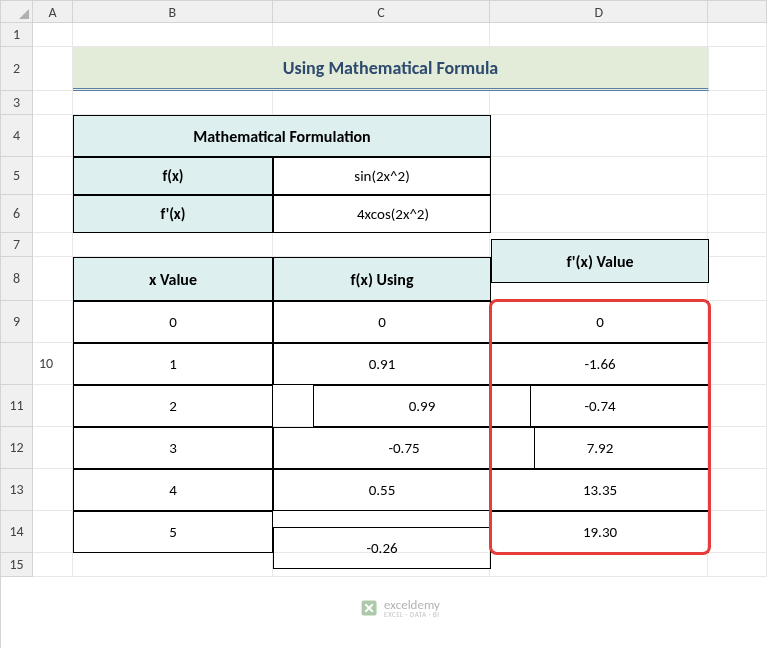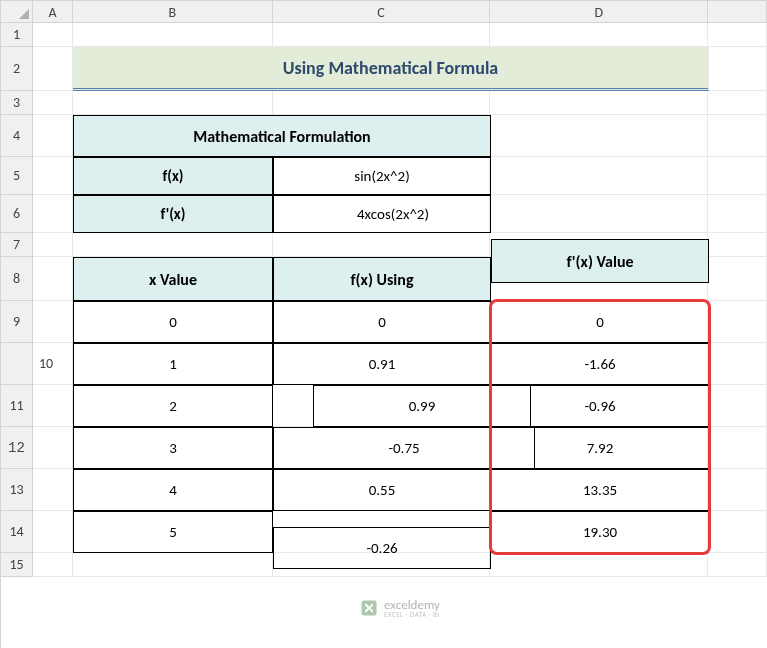--- a/index.html
+++ b/index.html
@@ -152,21 +152,21 @@
       <div class="row-header" style="height: 44px;">2</div>
       <div class="row-header" style="height: 24px;">3</div>
       <div class="row-header" style="height: 42px;">4</div>
       <div class="row-header" style="height: 38px;">5</div>
       <div class="row-header" style="height: 38px;">6</div>
       <div class="row-header" style="height: 24px;">7</div>
       <div class="row-header" style="height: 44px;">8</div>
       <div class="row-header" style="height: 42px;">9</div>
       <div class="row-header" style="height: 42px; padding-left: 45px;">10</div>
       <div class="row-header" style="height: 42px;">11</div>
-      <div class="row-header" style="height: 42px; font-family: Liberation Mono, monospace;">12</div>
+      <div class="row-header" style="height: 42px;">12</div>
       <div class="row-header" style="height: 42px;">13</div>
       <div class="row-header" style="height: 42px;">14</div>
       <div class="row-header" style="height: 24px;">15</div>
     </div>
   <div class="grid">
       <div class="row" style="top: 0px; height: 24px;">
         <div class="cell" style="width: 40px; height: 24px;"></div>
         <div class="cell" style="width: 200px; height: 24px;"></div>
         <div class="cell" style="width: 218px; height: 24px;"></div>
         <div class="cell" style="width: 218px; height: 24px;"></div>
@@ -280,21 +280,21 @@
       <div class="cell tbl-header" style="position: absolute; left: 240px; top: 234px; width: 218px; height: 44px;">f(x) Using</div>
       <div class="cell tbl-header" style="position: absolute; left: 458px; top: 216px; width: 218px; height: 44px;">f'(x) Value</div>
       <div class="cell tbl-cell" style="position: absolute; left: 40px; top: 278px; width: 200px; height: 42px;">0</div>
       <div class="cell tbl-cell" style="position: absolute; left: 240px; top: 278px; width: 218px; height: 42px;">0</div>
       <div class="cell tbl-cell" style="position: absolute; left: 458px; top: 278px; width: 218px; height: 42px;">0</div>
       <div class="cell tbl-cell" style="position: absolute; left: 40px; top: 320px; width: 200px; height: 42px;">1</div>
       <div class="cell tbl-cell" style="position: absolute; left: 240px; top: 320px; width: 218px; height: 42px;">0.91</div>
       <div class="cell tbl-cell" style="position: absolute; left: 458px; top: 320px; width: 218px; height: 42px;">-1.66</div>
       <div class="cell tbl-cell" style="position: absolute; left: 40px; top: 362px; width: 200px; height: 42px;">2</div>
       <div class="cell tbl-cell" style="position: absolute; left: 240px; top: 362px; width: 218px; height: 42px; margin-left: 40px;">0.99</div>
-      <div class="cell tbl-cell" style="position: absolute; left: 458px; top: 362px; width: 218px; height: 42px;">-0.96</div>
+      <div class="cell tbl-cell" style="position: absolute; left: 458px; top: 362px; width: 218px; height: 42px;">-0.74</div>
       <div class="cell tbl-cell" style="position: absolute; left: 40px; top: 404px; width: 200px; height: 42px;">3</div>
       <div class="cell tbl-cell" style="position: absolute; left: 240px; top: 404px; width: 262px; height: 42px;">-0.75</div>
       <div class="cell tbl-cell" style="position: absolute; left: 458px; top: 404px; width: 218px; height: 42px;">7.92</div>
       <div class="cell tbl-cell" style="position: absolute; left: 40px; top: 446px; width: 200px; height: 42px;">4</div>
       <div class="cell tbl-cell" style="position: absolute; left: 240px; top: 446px; width: 218px; height: 42px;">0.55</div>
       <div class="cell tbl-cell" style="position: absolute; left: 458px; top: 446px; width: 218px; height: 42px;">13.35</div>
       <div class="cell tbl-cell" style="position: absolute; left: 40px; top: 488px; width: 200px; height: 42px;">5</div>
       <div class="cell tbl-cell" style="position: absolute; left: 240px; top: 488px; width: 218px; height: 42px; margin-top: 16px;">-0.26</div>
       <div class="cell tbl-cell" style="position: absolute; left: 458px; top: 488px; width: 218px; height: 42px;">19.30</div>
       <div class="highlight-box" style="left: 456px; top: 276px; width: 222px; height: 256px;"></div>

